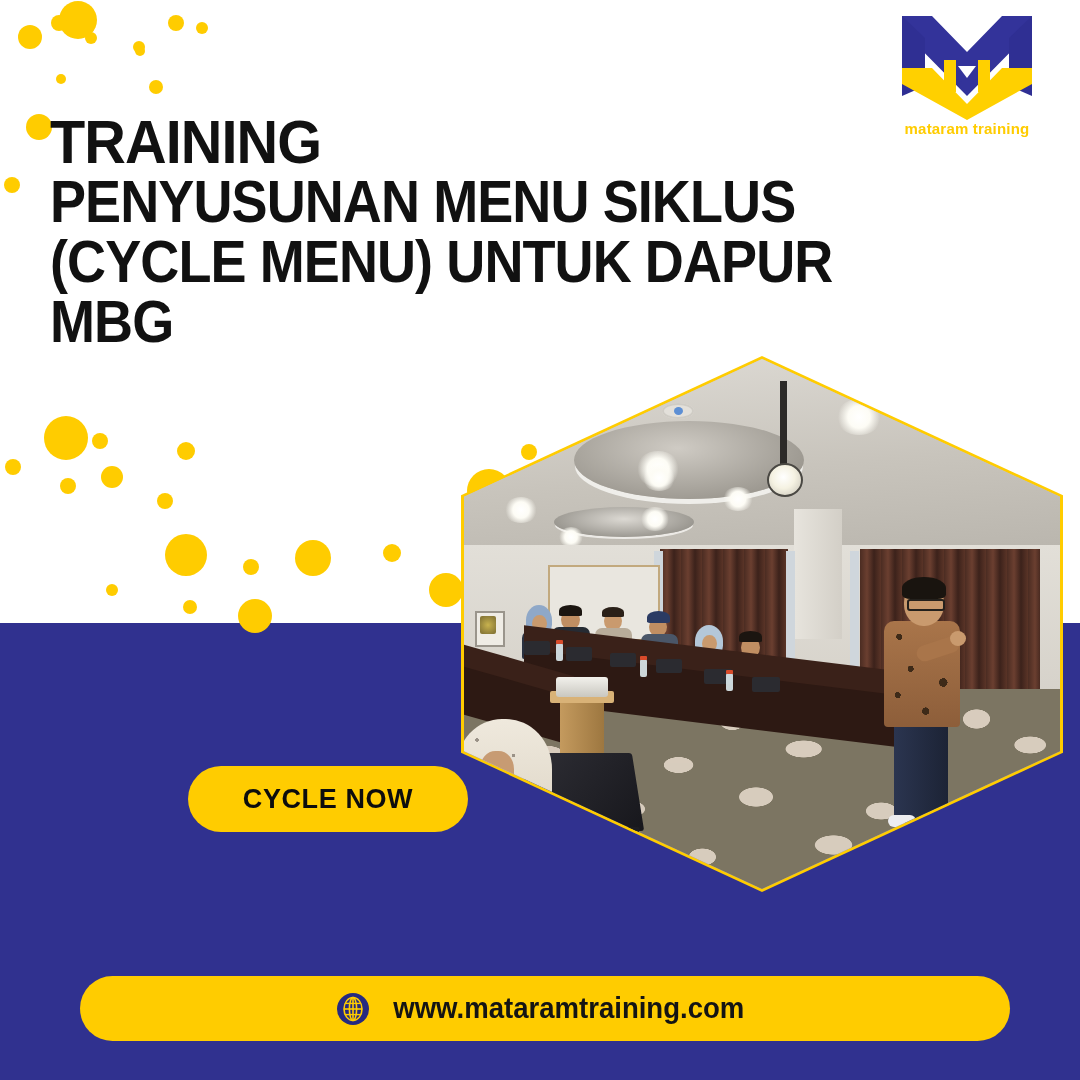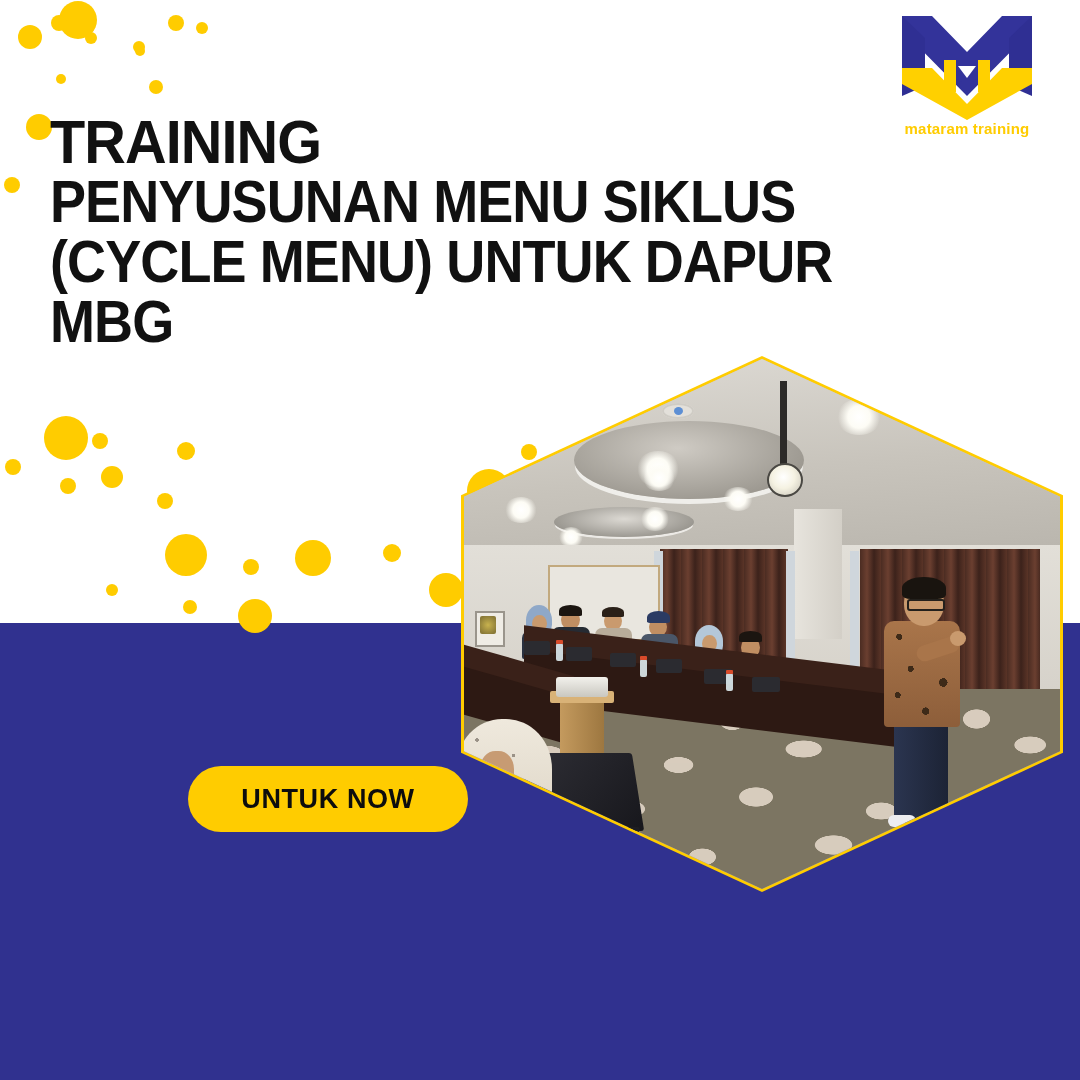--- a/index.html
+++ b/index.html
@@ -426,17 +426,29 @@
       <div class="lanyard"></div>
       <div class="bottle" style="left:14px;top:432px;width:11px;height:30px;"></div>
       <div class="bottle-cap" style="left:14px;top:427px;width:11px;height:6px;"></div>
       <div class="bottle" style="left:42px;top:436px;width:11px;height:30px;"></div>
       <div class="bottle-cap" style="left:42px;top:431px;width:11px;height:6px;"></div>
 
     </div>
   </div>
 
   <div class="join-btn">
-    <span>UNTUK NOW</span>
+    <span>CYCLE NOW</span>
   </div>
 
+  <div class="web-bar">
+    <svg class="globe" viewBox="0 0 34 34">
+      <circle cx="17" cy="17" r="16" fill="#262a80"></circle>
+      <ellipse cx="17" cy="17" rx="9" ry="11.5" fill="none" stroke="#ffcc00" stroke-width="1.6"></ellipse>
+      <ellipse cx="17" cy="17" rx="3.6" ry="11.5" fill="none" stroke="#ffcc00" stroke-width="1.6"></ellipse>
+      <line x1="8" y1="17" x2="26" y2="17" stroke="#ffcc00" stroke-width="1.6"></line>
+      <line x1="9.6" y1="11.4" x2="24.4" y2="11.4" stroke="#ffcc00" stroke-width="1.4"></line>
+      <line x1="9.6" y1="22.6" x2="24.4" y2="22.6" stroke="#ffcc00" stroke-width="1.4"></line>
+      <line x1="17" y1="5.5" x2="17" y2="28.5" stroke="#ffcc00" stroke-width="1.6"></line>
+    </svg>
+    <span class="web-url">www.mataramtraining.com</span>
+  </div>
 
 </div>
 
 </body></html>

